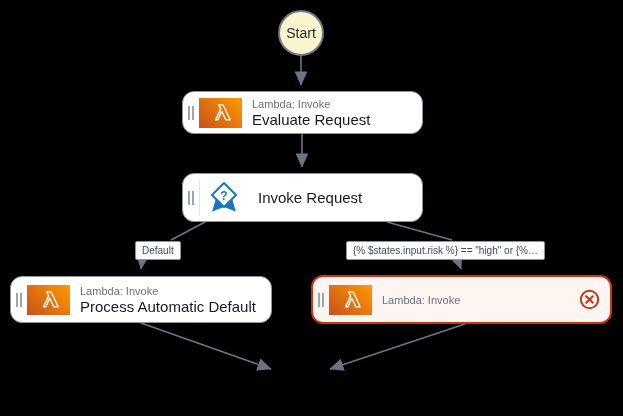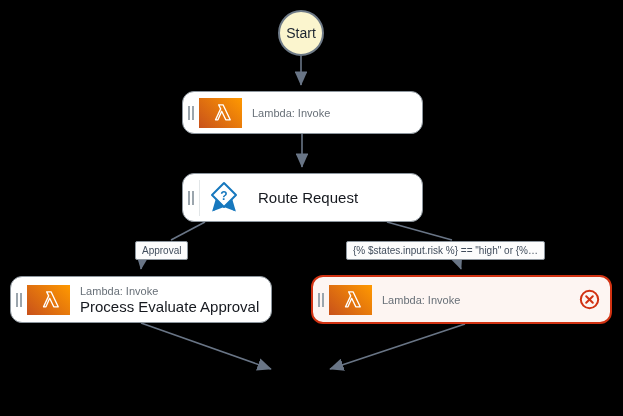--- a/index.html
+++ b/index.html
@@ -57,20 +57,21 @@
     <div class="grip">
       <div class="grip-bars"></div>
     </div>
     <div class="tile">
       <svg width="30" height="30" viewBox="0 0 44 44">
         <path d="M14 32 L21.5 16 L18.5 10 H25 L35.5 32 H29 L23 19.5 L17.5 32 Z" fill="none" stroke="#fff" stroke-width="2" stroke-linejoin="round"></path>
       </svg>
     </div>
     <div class="txt">
       <span class="sub">Lambda: Invoke</span>
+      <span class="ttl">Evaluate Request</span>
     </div>
   </div>
 
   <div class="node" style="left:182px;top:173px;width:241px;height:49px;">
     <div class="grip">
       <div class="grip-bars"></div>
     </div>
     <div class="iconarea">
       <svg width="36" height="36" viewBox="0 0 36 36">
         <defs>
@@ -78,39 +79,39 @@
             <path d="M0,0 L6,3 L0,6 Z" fill="#1778BE"></path>
           </marker>
         </defs>
         <path d="M18 3 L30 15 L18 27 L6 15 Z" fill="#fff" stroke="#1778BE" stroke-width="2" stroke-linejoin="round"></path>
         <text x="18" y="19.5" font-size="12" font-weight="bold" fill="#1778BE" text-anchor="middle" font-family="Liberation Sans, sans-serif">?</text>
         <line x1="14" y1="23" x2="7.5" y2="30" stroke="#1778BE" stroke-width="2" marker-end="url(#ba)"></line>
         <line x1="22" y1="23" x2="28.5" y2="30" stroke="#1778BE" stroke-width="2" marker-end="url(#ba)"></line>
       </svg>
     </div>
     <div class="txt">
-      <span class="ttl">Route Request</span>
+      <span class="ttl">Invoke Request</span>
     </div>
   </div>
 
-  <div class="edge-label" style="left:135px;top:241px;">Approval</div>
+  <div class="edge-label" style="left:135px;top:241px;">Default</div>
   <div class="edge-label" style="left:346px;top:241px;max-width:202px;overflow:hidden;text-overflow:ellipsis;">{% $states.input.risk %} == "high" or {%…</div>
 
   <div class="node" style="left:10px;top:276px;width:262px;height:47px;">
     <div class="grip">
       <div class="grip-bars"></div>
     </div>
     <div class="tile">
       <svg width="30" height="30" viewBox="0 0 44 44">
         <path d="M14 32 L21.5 16 L18.5 10 H25 L35.5 32 H29 L23 19.5 L17.5 32 Z" fill="none" stroke="#fff" stroke-width="2" stroke-linejoin="round"></path>
       </svg>
     </div>
     <div class="txt">
       <span class="sub">Lambda: Invoke</span>
-      <span class="ttl">Process Evaluate Approval</span>
+      <span class="ttl">Process Automatic Default</span>
     </div>
   </div>
 
   <div class="node error" style="left:311px;top:275px;width:301px;height:49px;">
     <div class="grip">
       <div class="grip-bars"></div>
     </div>
     <div class="tile">
       <svg width="30" height="30" viewBox="0 0 44 44">
         <path d="M14 32 L21.5 16 L18.5 10 H25 L35.5 32 H29 L23 19.5 L17.5 32 Z" fill="none" stroke="#fff" stroke-width="2" stroke-linejoin="round"></path>

